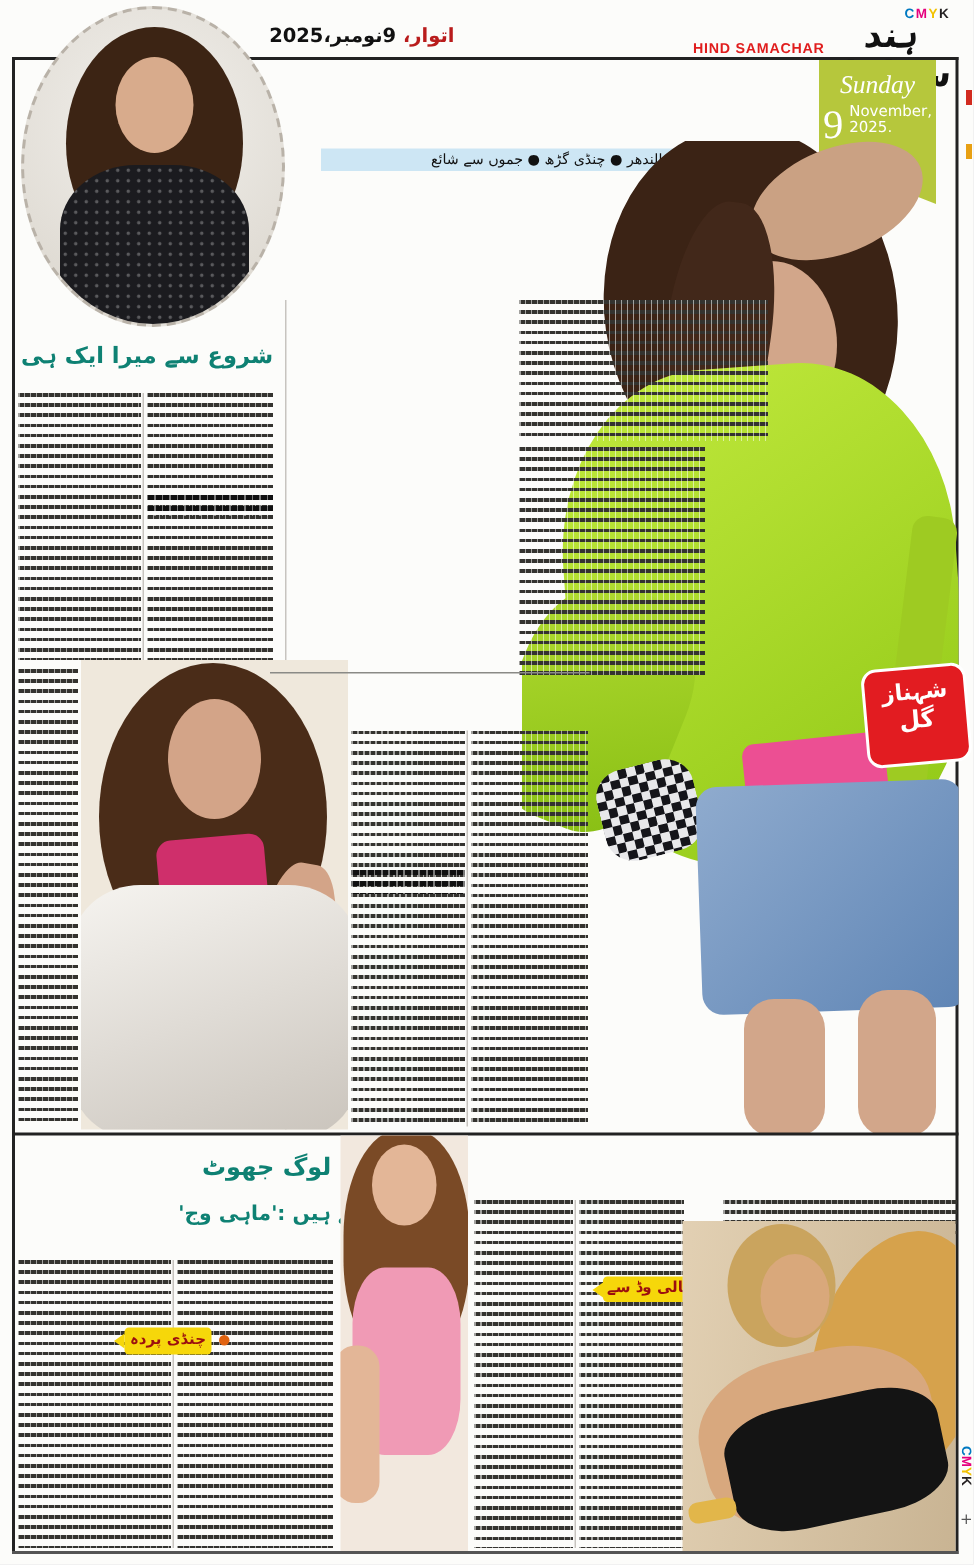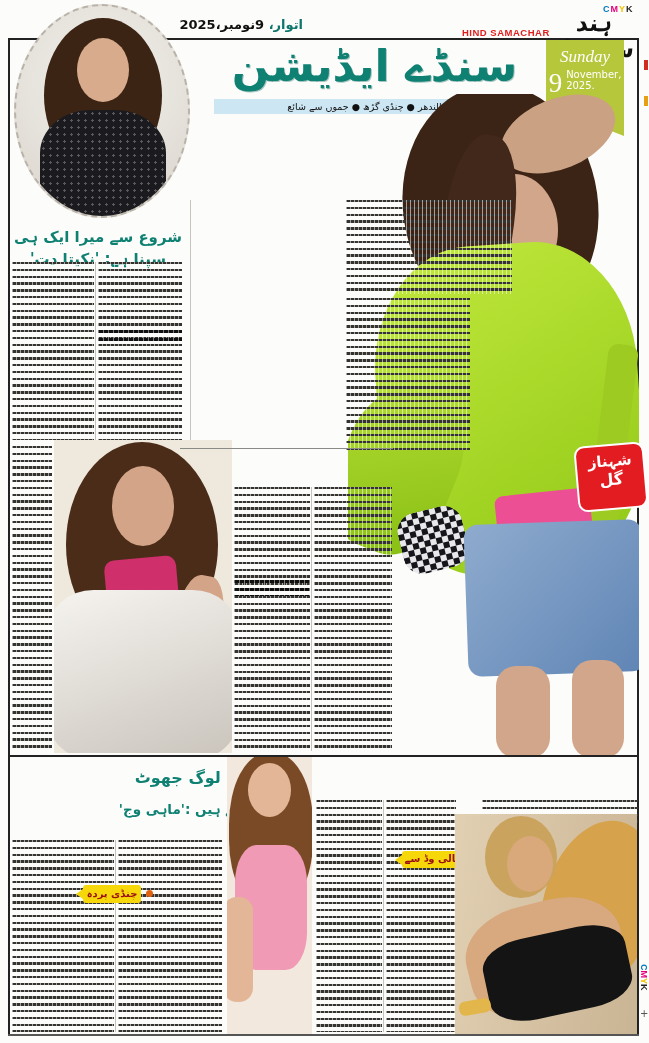--- a/index.html
+++ b/index.html
@@ -55,24 +55,23 @@
   <div class="abs" style="left:644px; top:96px; width:4px; height:10px; background:#e8a013;"></div>
   <div class="abs cmyk" style="left:639px; top:964px; writing-mode:vertical-rl; letter-spacing:0;"><span class="c">C</span><span class="m">M</span><span class="y">Y</span><span class="k">K</span></div>
   <div class="abs" style="left:640px; top:1008px; font-size:10px; color:#555;">+</div>
 
   <div class="rule" style="left:8px; top:38px; width:631px; height:2px;"></div>
   <div class="rule" style="left:8px; top:38px; width:2px; height:998px;"></div>
   <div class="rule" style="left:637px; top:38px; width:2px; height:998px;"></div>
   <div class="rule" style="left:8px; top:1034px; width:631px; height:2px; background:#555;"></div>
 
   <div class="abs rtl" style="left:193px; top:17px; width:110px; font-size:13px; font-weight:bold; white-space:nowrap;">
-    <span style="color:#0f766e;">اتوار،</span>
+    <span style="color:#b91c1c;">اتوار،</span>
     <span style="color:#111;">9نومبر،2025</span>
   </div>
-  <div class="abs rtl teal" style="left:222px; top:30px; width:305px; height:72px; font-size:44px; font-weight:bold; text-align:center; line-height:72px; text-shadow:1px 1px 0 rgba(10,95,85,.35);">سنڈے ایڈیشن</div>
   <div class="abs" style="left:462px; top:27px; font-size:9.5px; font-weight:bold; color:#e01d1d; letter-spacing:.5px; font-family:'Liberation Sans',sans-serif;">HIND SAMACHAR</div>
   <div class="abs rtl" style="left:548px; top:10px; width:90px; font-size:23px; font-weight:bold; color:#111; text-align:center; transform:skewX(-6deg);">ہند سماچار</div>
 
   <div class="abs" style="left:546px; top:40px; width:78px; height:96px; background:#b6c73c; clip-path:polygon(0 0,100% 0,100% 100%,50% 84%,0 100%);">
     <div class="serif" style="font-size:17px; color:#fff; text-align:center; margin-top:7px;font-style:italic;">Sunday</div>
     <div style="display:flex; justify-content:center; align-items:flex-start; margin-top:2px;">
       <span class="serif" style="font-size:27px; color:#fff; line-height:28px; margin-right:4px;">9</span>
       <span style="display:inline-block;">
         <span style="display:block; font-size:10px; color:#fff;">November,</span>
         <span style="display:block; font-size:10px; color:#fff;">2025.</span>
@@ -106,21 +105,20 @@
     <div style="font-size:16px;">گل</div>
   </div>
 
   <div class="photo" style="left:14px; top:4px; width:172px; height:210px; border-radius:50%; border:2px dashed #b9b2a8; background:radial-gradient(circle at 50% 35%,#f2f0ec,#d9d4cb);">
     <div class="ph" style="left:28px; top:12px; width:118px; height:155px; background:#3c2414; border-radius:50%;"></div>
     <div class="ph" style="left:61px; top:32px; width:52px; height:64px; background:#d8ab8c; border-radius:50%;"></div>
     <div class="ph" style="left:24px; top:104px; width:126px; height:108px; background:#1b1b1f; border-radius:40% 40% 20% 20%; background-image:radial-gradient(rgba(255,255,255,.28) 1px, transparent 1.4px); background-size:7px 7px;"></div>
   </div>
   <div class="abs rtl" style="left:10px; top:214px; width:176px;">
     <div class="headline teal" style="font-size:15px; line-height:22px;margin-top:12px;">شروع سے میرا ایک ہی</div>
-    <div class="headline teal" style="font-size:15px; line-height:22px;">سپنا ہے: 'نکیتا دت'</div>
   </div>
   <div class="txt" style="left:12px; top:262px; width:82px; height:178px;"></div>
   <div class="txt" style="left:98px; top:262px; width:84px; height:178px;"></div>
   <div class="txtb" style="left:98px; top:330px; width:84px; height:14px;"></div>
   <div class="vrule" style="left:95px; top:262px; height:178px;"></div>
   <div class="txt" style="left:12px; top:446px; width:40px; height:306px;"></div>
   <div class="vrule" style="left:190px; top:200px; height:553px;"></div>
 
   <div class="photo" style="left:54px; top:440px; width:178px; height:313px; background:#efe8dc;">
     <div class="ph" style="left:12px; top:2px; width:152px; height:205px; background:#4a2c18; border-radius:50%;"></div>

